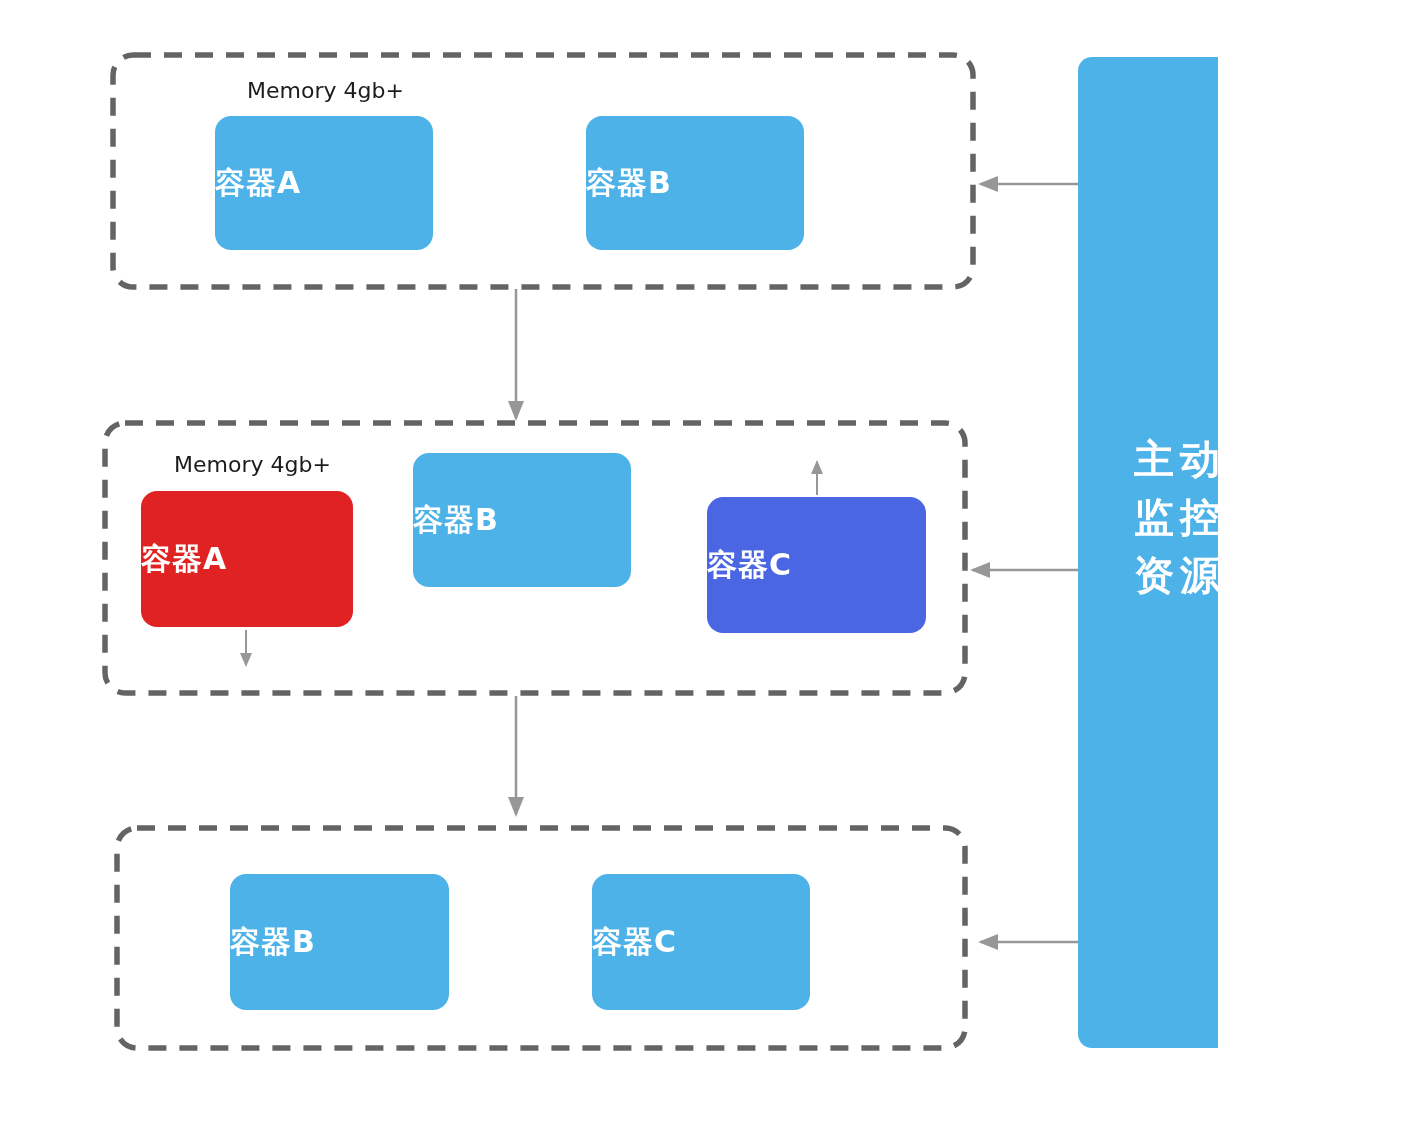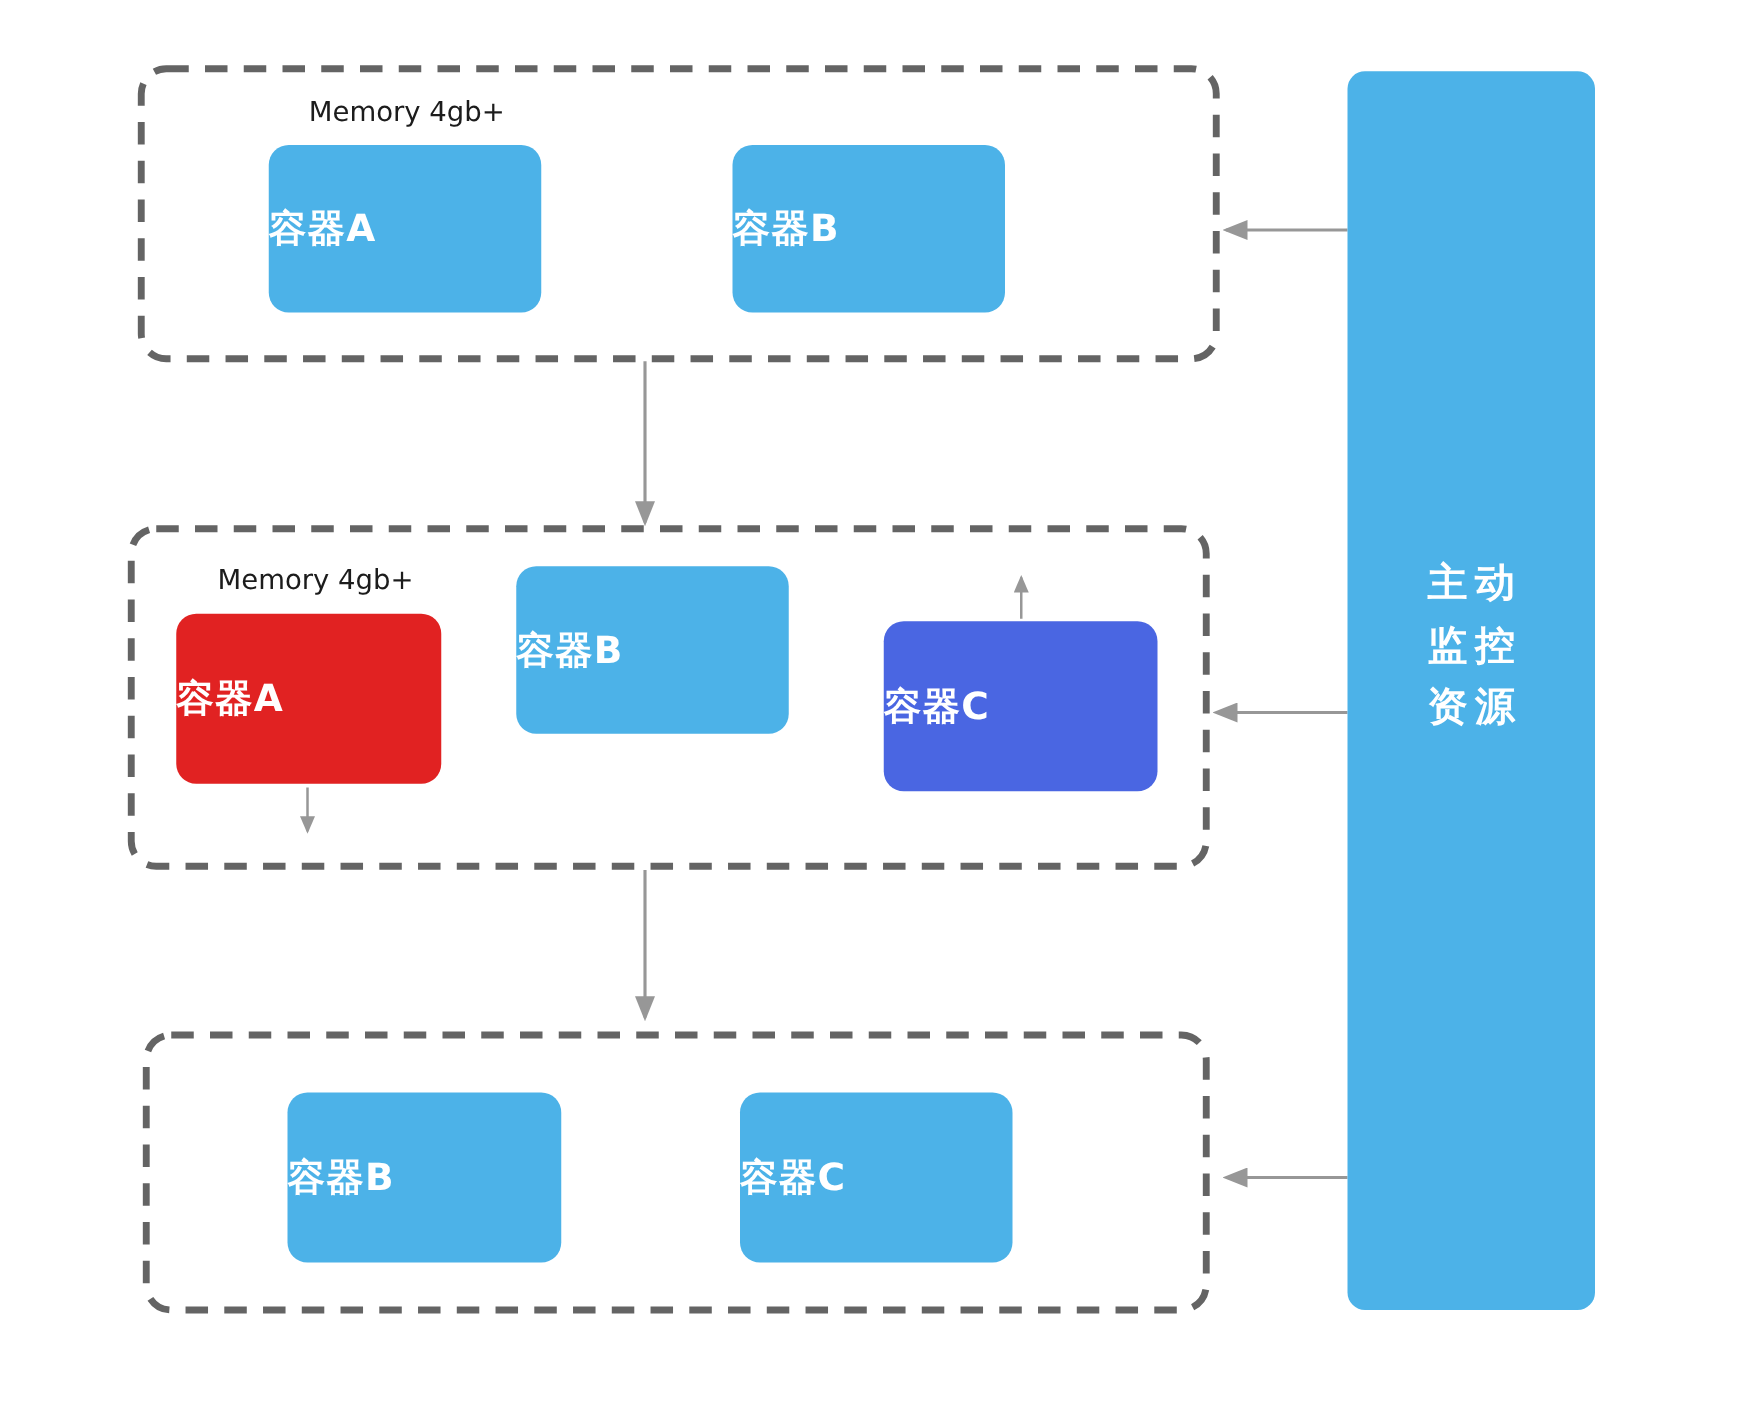--- a/index.html
+++ b/index.html
@@ -9,21 +9,21 @@
     --dashed-border:#646464;
     --arrow-gray:#979797;
     --label-text:#1c1c1c;
     --box-text:#ffffff;
     --page-bg:#ffffff;
   }
   html,body{margin:0;padding:0;background:var(--page-bg,#fff);}
   body{font-family:"DejaVu Sans","Liberation Sans",sans-serif;}
   .canvas{
     position:relative;
-    width:1402px;
+    width:1218px;
     height:1132px;
     background:var(--page-bg,#fff);
     overflow:hidden;
   }
   .overlay{
     position:absolute;
     left:0;top:0;
     width:1402px;height:1132px;
     pointer-events:none;
   }
@@ -72,21 +72,21 @@
     justify-content:center;
   }
   .monitor-text{
     transform:translateY(-36px);
     display:flex;
     flex-direction:column;
     gap:16px;
   }
   .monitor-line{
     color:var(--box-text,#fff);
-    font-size:32px;
+    font-size:40px;
     font-weight:700;
     letter-spacing:6px;
     padding-left:6px;
     text-align:center;
     line-height:1.05;
   }
 </style>
 </head>
 <body>
 

